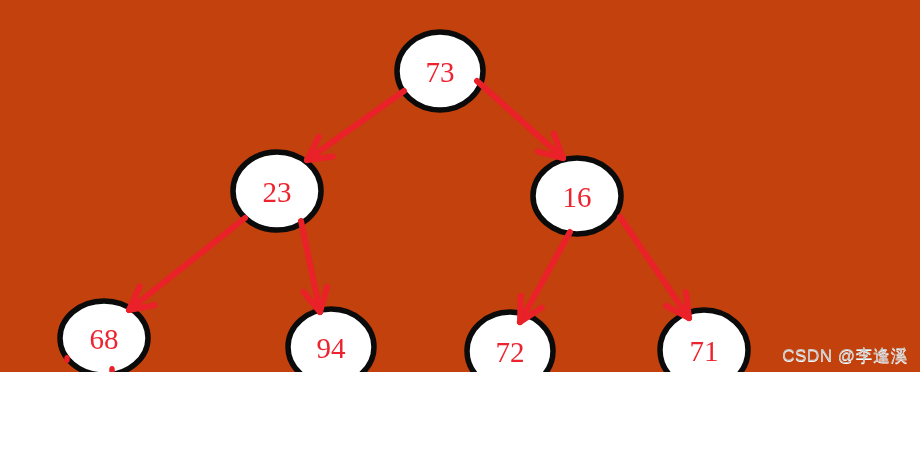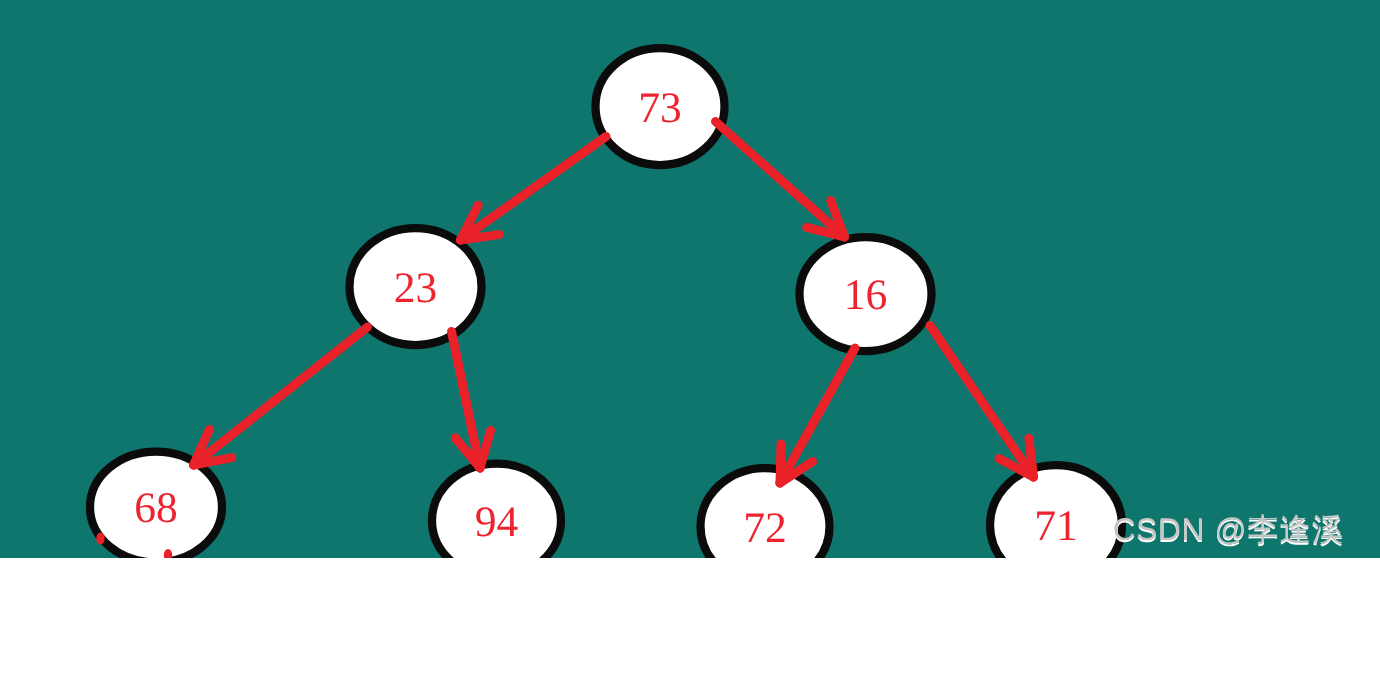--- a/index.html
+++ b/index.html
@@ -5,40 +5,40 @@
   html, body {
     margin: 0;
     padding: 0;
     background: #ffffff;
     font-family: "Liberation Sans", sans-serif;
   }
   #canvas {
     position: relative;
     width: 920px;
     height: 372px;
-    background: #0f766e;
+    background: #c2410c;
     overflow: hidden;
   }
   #tree-svg {
     position: absolute;
     left: 0;
     top: 0;
     width: 920px;
     height: 462px;
   }
   #tree-svg text {
     font-family: "Liberation Serif", "DejaVu Serif", serif;
     font-size: 29px;
     user-select: none;
   }
   .watermark {
     position: absolute;
-    right: 24px;
+    right: 12px;
     bottom: 5px;
-    font-size: 21px;
+    font-size: 17px;
     letter-spacing: 0.5px;
     color: #c6c6c6;
     text-shadow: 0 1px 0 #ffffff;
     user-select: none;
   }
 </style>
 </head>
 <body>
 
 <div id="canvas">

